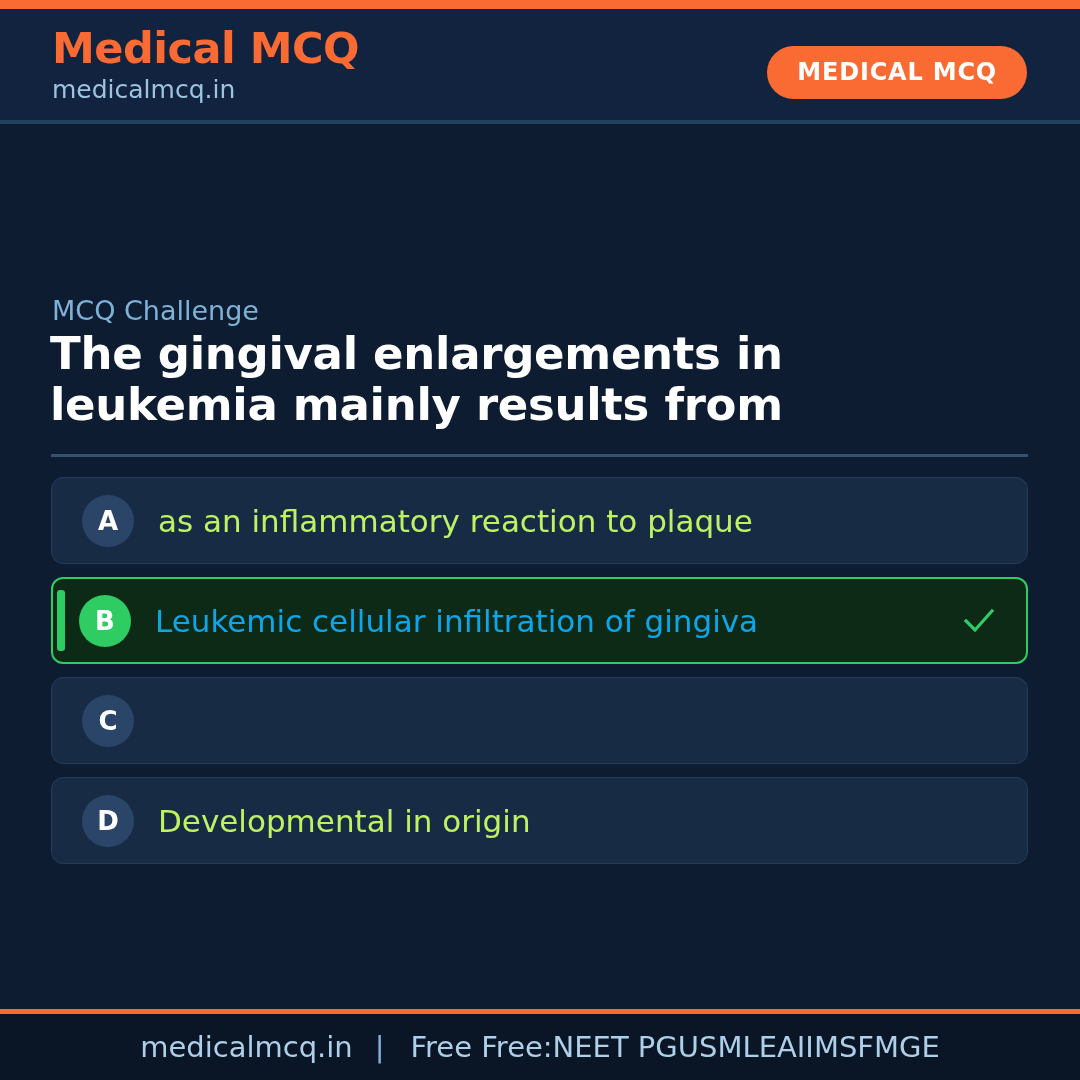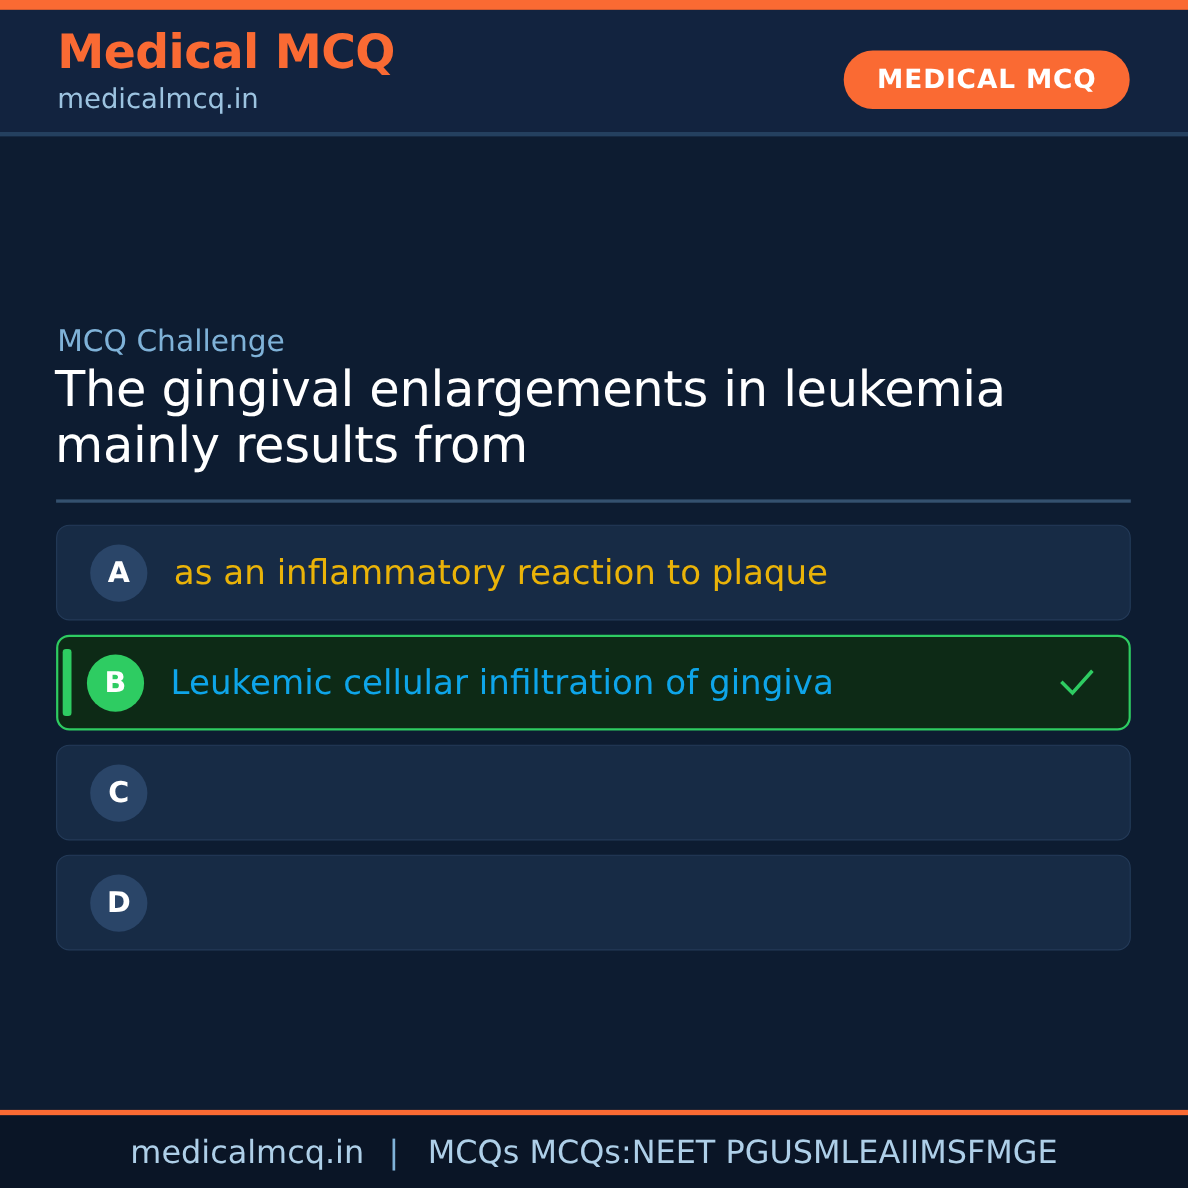--- a/index.html
+++ b/index.html
@@ -82,21 +82,21 @@
     line-height: 34px;
     white-space: nowrap;
     text-align: right;
   }
   .question {
     position: absolute;
     left: 50px;
     top: 328px;
     width: 920px;
     font-size: 45px;
-    font-weight: normal;
+    font-weight: bold;
     color: #ffffff;
     line-height: 51px;
     letter-spacing: -0.3px;
   }
   .q-divider {
     position: absolute;
     left: 51px;
     top: 454px;
     width: 977px;
     height: 3px;
@@ -154,21 +154,21 @@
     margin-left: 30px;
   }
   .option.correct .badge {
     background: #2ecc62;
     color: #ffffff;
     margin-left: 26px;
   }
   .option-text {
     margin-left: 24px;
     font-size: 31px;
-    color: #eab308;
+    color: #bef264;
     line-height: 38px;
     white-space: nowrap;
   }
   .option.correct .option-text {
     color: #0ea5e9;
   }
   .check-icon {
     position: absolute;
     right: 28px;
     top: 50%;
@@ -254,31 +254,32 @@
 
     <div class="option">
 
       <div class="badge">C</div>
 
     </div>
 
     <div class="option">
 
       <div class="badge">D</div>
+      <div class="option-text">Developmental in origin</div>
 
     </div>
 
   </div>
 
   <div class="footer-accent"></div>
   <div class="footer">
     <div class="footer-inner">
       <span>medicalmcq.in</span>
       <span class="footer-sep">|</span>
-      <span class="footer-label">MCQs MCQs:</span>
+      <span class="footer-label">Free Free:</span>
       <span class="footer-tag">NEET PG</span>
       <span class="footer-tag">USMLE</span>
       <span class="footer-tag">AIIMS</span>
       <span class="footer-tag">FMGE</span>
     </div>
   </div>
 
 </div>
 
 </body></html>

